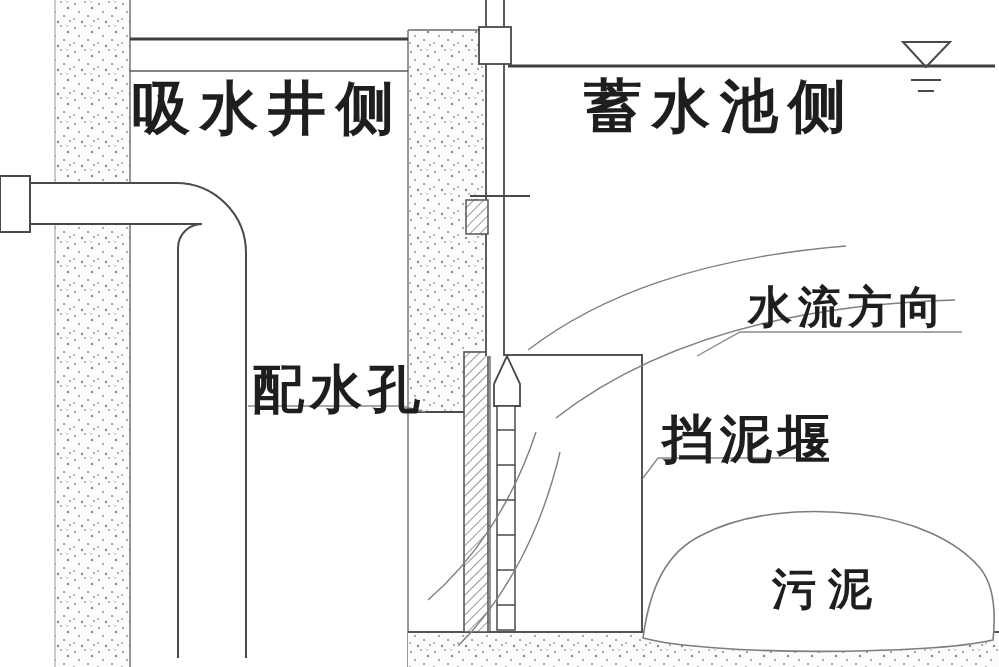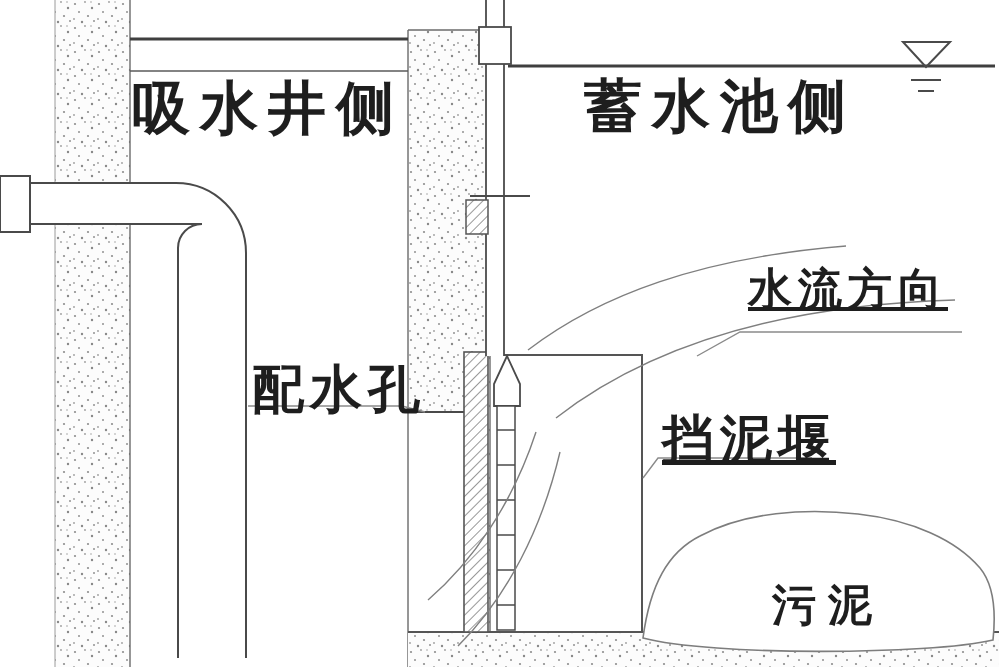--- a/index.html
+++ b/index.html
@@ -146,21 +146,21 @@
       <path d="M 962 332 H 740 L 697 356"></path>
       <path d="M 248 406 H 402 L 425 412"></path>
       <path d="M 812 458 H 658 L 643 478"></path>
     </g>
   </svg>
 
   <div class="lbl lbl-big" style="left:132px; top:80px;">吸水井侧</div>
 
   <div class="lbl lbl-big" style="left:584px; top:78px;">蓄水池侧</div>
 
-  <div class="lbl lbl-mid" style="left:748px; top:268px; font-size:44px;text-decoration:underline;">水流方向</div>
+  <div class="lbl lbl-mid" style="left:748px; top:286px; font-size:44px;">水流方向</div>
 
   <div class="lbl lbl-mid" style="left:252px; top:364px;">配水孔</div>
 
-  <div class="lbl lbl-mid" style="left:662px; top:414px;text-decoration:underline;">挡泥堰</div>
+  <div class="lbl lbl-mid" style="left:662px; top:414px;">挡泥堰</div>
 
-  <div class="lbl lbl-mid" style="left:772px; top:568px; font-size:44px; letter-spacing:12px;margin-top:16px;">污泥</div>
+  <div class="lbl lbl-mid" style="left:772px; top:568px; font-size:44px; letter-spacing:12px;">污泥</div>
 
 </div>
 
 </body></html>

